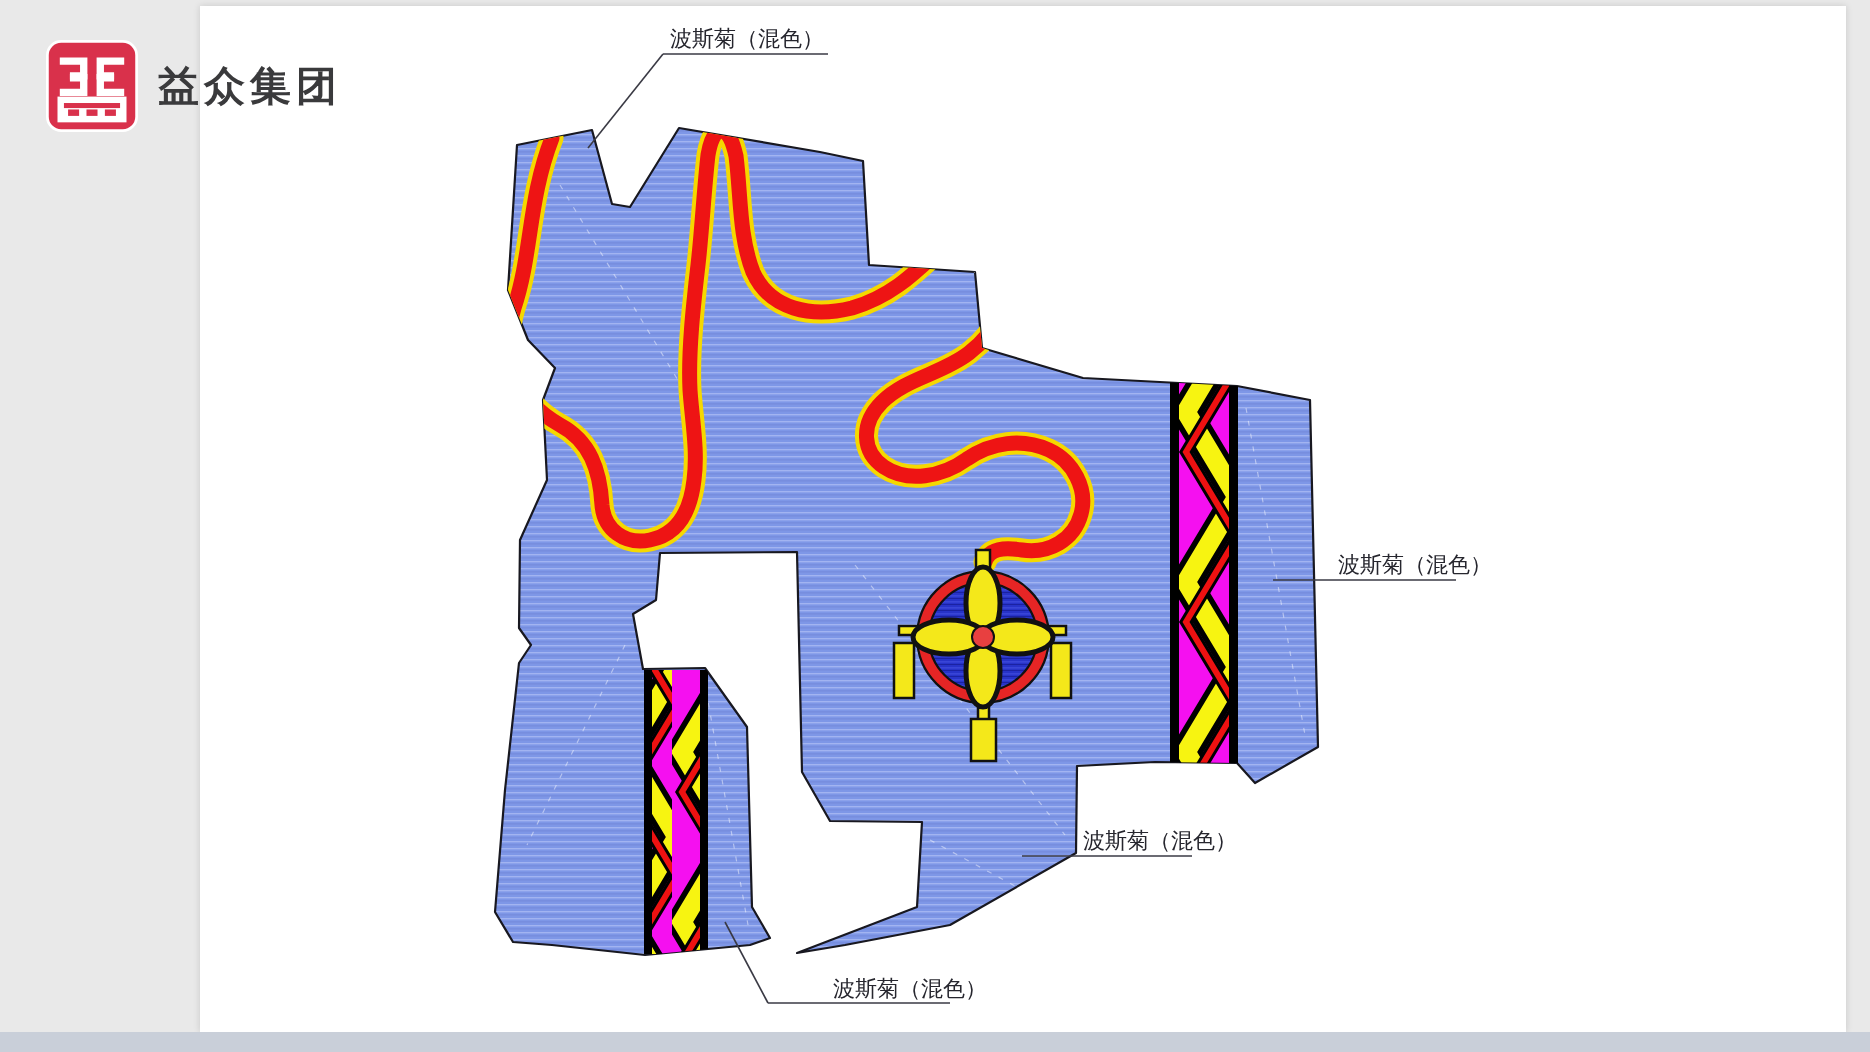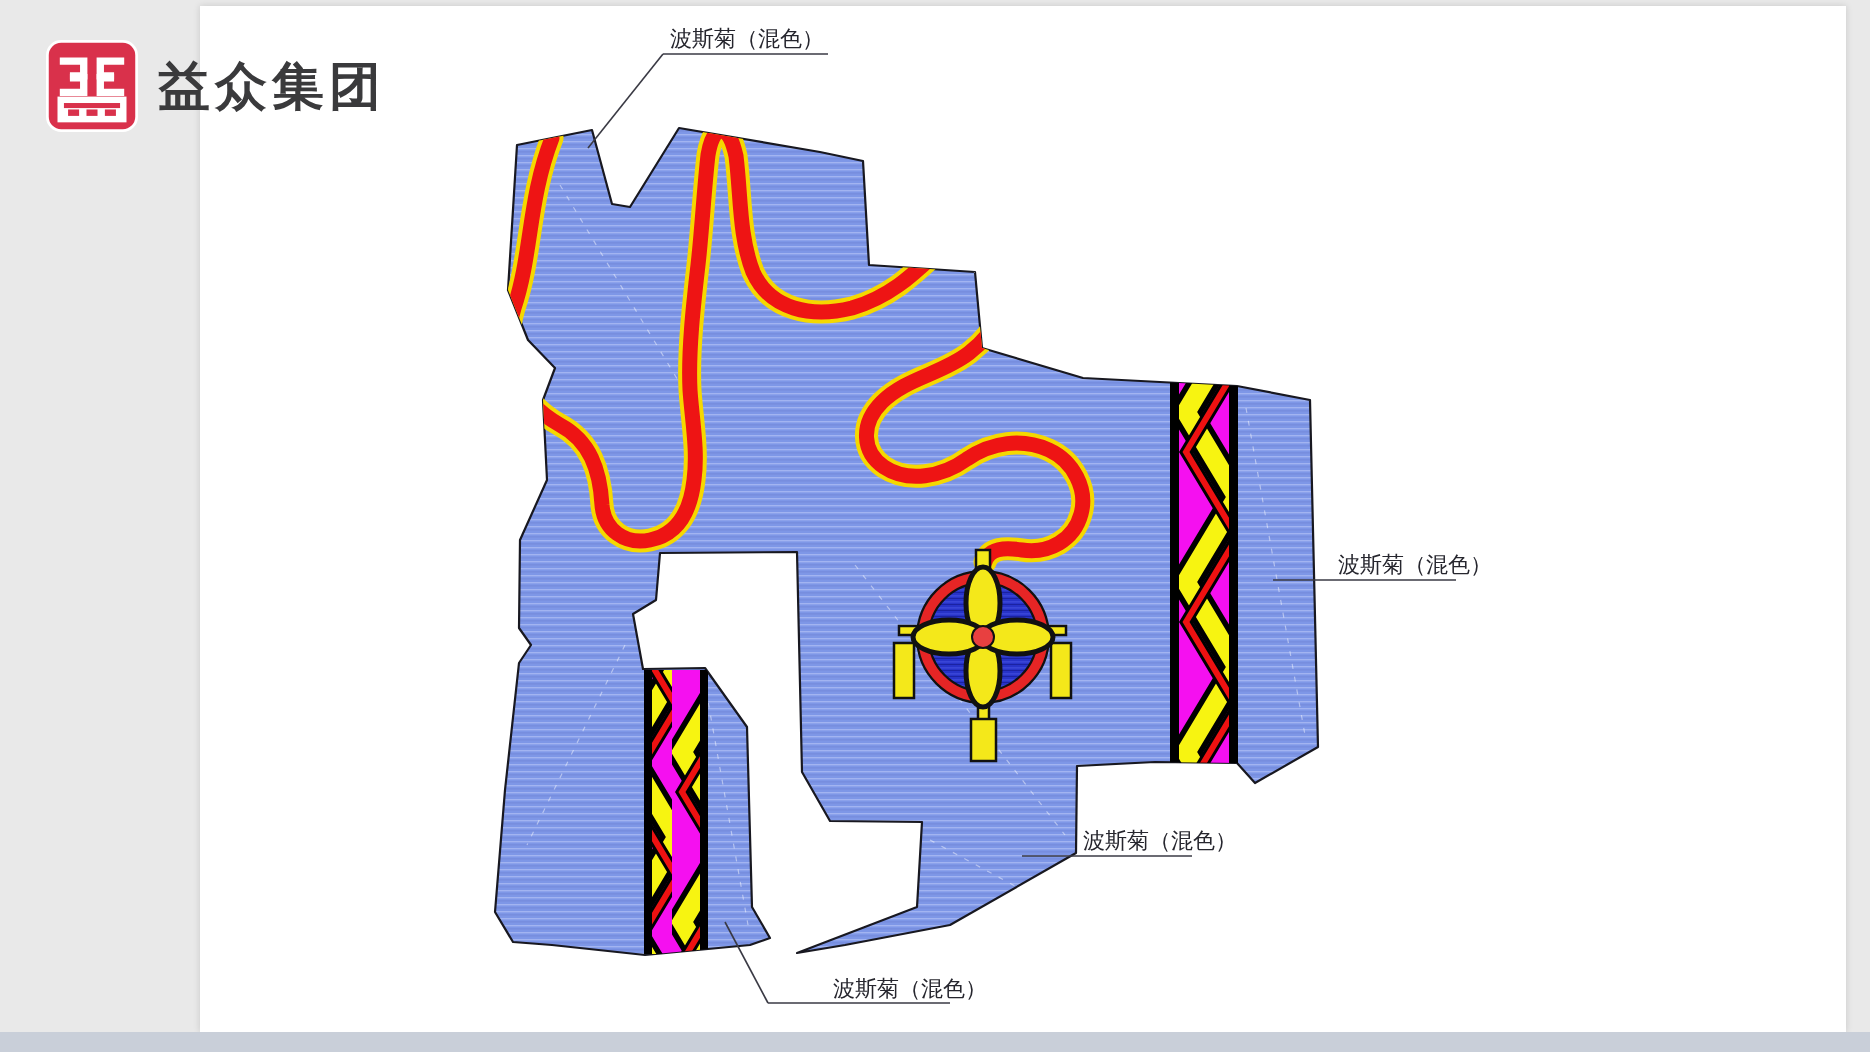--- a/index.html
+++ b/index.html
@@ -13,21 +13,21 @@
     background:var(--page-canvas,#FFFFFF);
     box-shadow:0 0 7px rgba(0,0,0,.14);
   }
   .footer-bar{
     position:absolute;left:0;bottom:0;width:100%;height:20px;
     background:var(--page-footer,#C9CFD9);
   }
   .drawing{position:absolute;left:0;top:0;}
   .logo{position:absolute;left:46px;top:40px;display:flex;align-items:center;gap:20px;}
   .logo-text{
-    font-size:52px;font-weight:bold;color:var(--c-logo_text,#3A3A3C);
+    font-size:41px;font-weight:bold;color:var(--c-logo_text,#3A3A3C);
     letter-spacing:5px;line-height:1;font-family:"Liberation Sans","DejaVu Sans",sans-serif;
   }
   .diagram-label{
     font-family:"Liberation Serif","DejaVu Serif",serif;
     font-size:22px;fill:#26262E;
   }
 </style>
 </head>
 <body>
 

